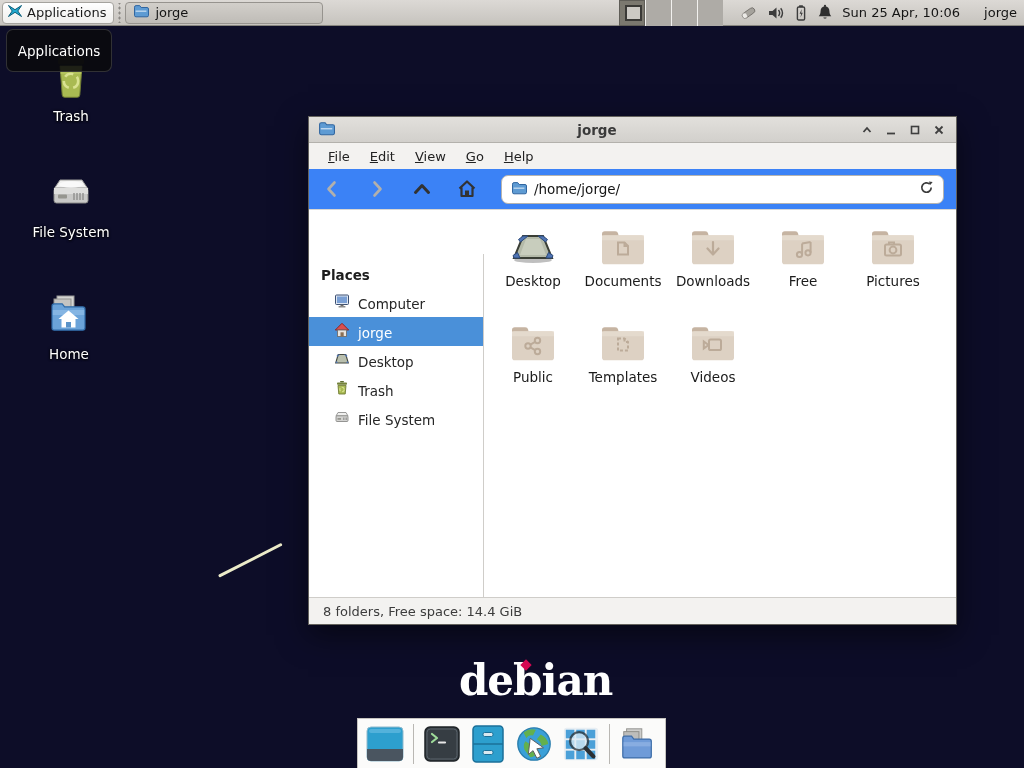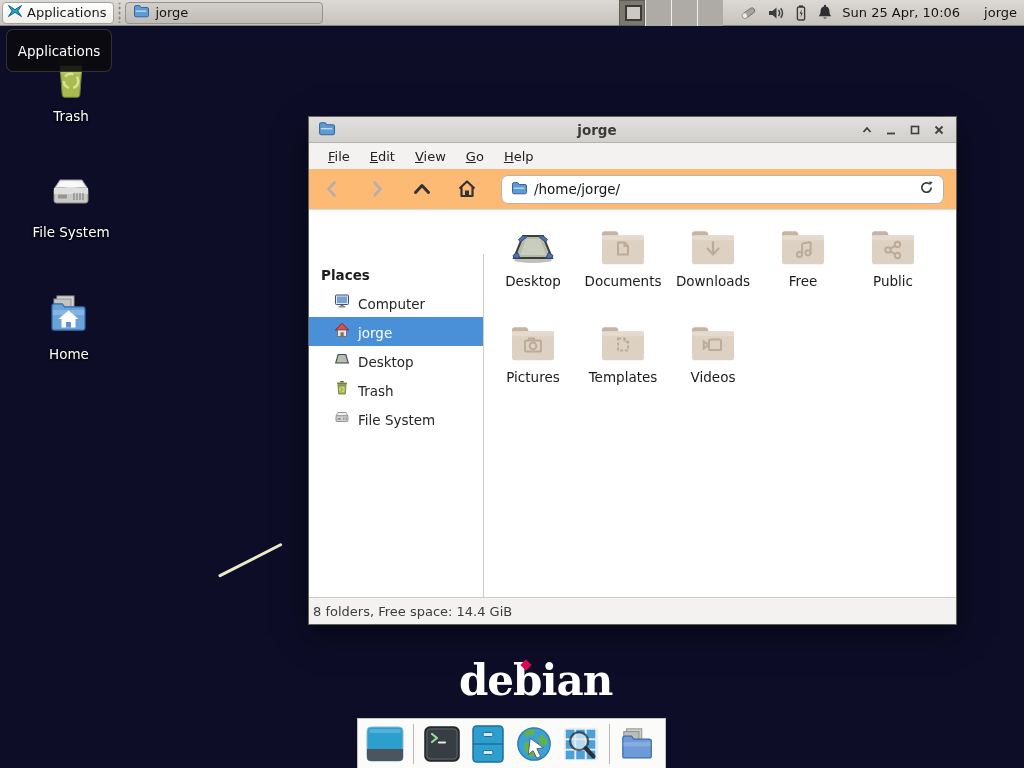--- a/index.html
+++ b/index.html
@@ -85,41 +85,41 @@
     height:26px; flex:0 0 26px; background:linear-gradient(#e2e0dc,#d2d0cc);
     border-bottom:1px solid #b3b1ac;
     display:flex; align-items:center; padding:0 9px; gap:8px;
   }
   .win-title { flex:1; text-align:center; font-weight:bold; font-size:13.5px; color:#3a3a3a; }
   .win-btn { width:16px; height:16px; display:flex; align-items:center; justify-content:center; }
   .menubar { height:26px; flex:0 0 26px; background:#f3f2f0; display:flex; align-items:center; padding:0 9px; }
   .menu-item { display:inline-block; padding:3px 10px; color:#222; }
   .menu-item::first-letter { text-decoration:underline; }
   .toolbar {
-    height:41px; flex:0 0 41px; background:#fdba74; border-bottom:1px solid #d9d7d3;
+    height:41px; flex:0 0 41px; background:#3b82f6; border-bottom:1px solid #d9d7d3;
     display:flex; align-items:center; padding:0 12px; gap:23px;
   }
   .tool-btn { display:flex; align-items:center; justify-content:center; width:22px; height:22px; }
   .pathbar {
     flex:1; height:29px; background:#fff; border:1px solid #b6b4b0; border-radius:7px;
     display:flex; align-items:center; padding:0 9px; gap:7px; font-size:13.5px; color:#141414;
   }
   .path-text { flex:1; }
   .content { flex:1; display:flex; min-height:0; }
   .sidebar { width:175px; flex:0 0 175px; border-right:1px solid #cfcdc9; padding-top:7px; font-size:13.5px; overflow:hidden;margin-top:44px; }
   .side-header { font-weight:bold; color:#1d1d1d; padding:6px 12px 5px 12px; }
   .side-item { display:flex; align-items:flex-end; gap:8px; padding:5px 8px 5px 25px; color:#262626; }
   .side-item.selected { background:#4a90d9; color:#fff; }
   .main { flex:1; padding:6px 0 0 4px; display:flex; flex-wrap:wrap; align-content:flex-start; background:#fff; }
   .fitem { width:90px; height:96px; display:flex; flex-direction:column; align-items:center; }
   .ficon { margin-top:10px; width:48px; height:44px; display:flex; align-items:center; justify-content:center; }
   .flabel { margin-top:3px; font-size:13.5px; color:#1b1b1b; }
   .statusbar {
     height:27px; flex:0 0 27px; background:#f3f2f0; border-top:1px solid #cfcdc9;
-    display:flex; align-items:center; padding:0 4px; color:#3c3c3c;
+    display:flex; align-items:center; padding:0 14px; color:#3c3c3c;
   }
 
   
   .dock {
     position:absolute; left:357px; top:718px; width:309px; height:50px;
     background:#fbfbfa; border:1px solid #c6c4c0; border-bottom:none;
     display:flex; align-items:center; padding:0 8px; gap:9px; z-index:30;
   }
   .dock-sep { width:1px; height:40px; background:#b9b7b3; }
   .dock-btn { width:38px; height:38px; display:flex; align-items:center; justify-content:center; }
@@ -451,44 +451,44 @@
         </span>
         <span class="flabel">Free</span>
       </div>
       <div class="fitem">
         <span class="ficon">
           <svg width="48" height="42" viewBox="0 0 48 42">
               <path d="M3 7 q0-2.8 2.8-2.8 h10.4 q2.4 0 2.9 2.3 l0.6 2.7 H3 z" fill="#c6b4a2"></path>
               <rect x="3" y="8.2" width="42" height="29" rx="2.8" fill="#ddd1c3"></rect>
               <path d="M3 8.2 h42 v5 H3 z" fill="#e6dccf" opacity="0.8"></path>
               <g fill="none" stroke="#bcab99" stroke-width="2">
+                <rect x="16" y="17.5" width="16" height="11" rx="1.6"></rect>
+                <circle cx="24" cy="23" r="3.4"></circle>
+                <path d="M20 17.5 v-2 h5 v2"></path>
+              </g>
+            </svg>
+        </span>
+        <span class="flabel">Pictures</span>
+      </div>
+      <div class="fitem">
+        <span class="ficon">
+          <svg width="48" height="42" viewBox="0 0 48 42">
+              <path d="M3 7 q0-2.8 2.8-2.8 h10.4 q2.4 0 2.9 2.3 l0.6 2.7 H3 z" fill="#c6b4a2"></path>
+              <rect x="3" y="8.2" width="42" height="29" rx="2.8" fill="#ddd1c3"></rect>
+              <path d="M3 8.2 h42 v5 H3 z" fill="#e6dccf" opacity="0.8"></path>
+              <g fill="none" stroke="#bcab99" stroke-width="2">
                 <circle cx="19" cy="23" r="2.7"></circle>
                 <circle cx="28.5" cy="17.5" r="2.7"></circle>
                 <circle cx="28.5" cy="28.5" r="2.7"></circle>
                 <line x1="21.4" y1="21.6" x2="26.1" y2="18.9"></line>
                 <line x1="21.4" y1="24.4" x2="26.1" y2="27.1"></line>
               </g>
             </svg>
         </span>
         <span class="flabel">Public</span>
-      </div>
-      <div class="fitem">
-        <span class="ficon">
-          <svg width="48" height="42" viewBox="0 0 48 42">
-              <path d="M3 7 q0-2.8 2.8-2.8 h10.4 q2.4 0 2.9 2.3 l0.6 2.7 H3 z" fill="#c6b4a2"></path>
-              <rect x="3" y="8.2" width="42" height="29" rx="2.8" fill="#ddd1c3"></rect>
-              <path d="M3 8.2 h42 v5 H3 z" fill="#e6dccf" opacity="0.8"></path>
-              <g fill="none" stroke="#bcab99" stroke-width="2">
-                <rect x="16" y="17.5" width="16" height="11" rx="1.6"></rect>
-                <circle cx="24" cy="23" r="3.4"></circle>
-                <path d="M20 17.5 v-2 h5 v2"></path>
-              </g>
-            </svg>
-        </span>
-        <span class="flabel">Pictures</span>
       </div>
       <div class="fitem">
         <span class="ficon">
           <svg width="48" height="42" viewBox="0 0 48 42">
               <path d="M3 7 q0-2.8 2.8-2.8 h10.4 q2.4 0 2.9 2.3 l0.6 2.7 H3 z" fill="#c6b4a2"></path>
               <rect x="3" y="8.2" width="42" height="29" rx="2.8" fill="#ddd1c3"></rect>
               <path d="M3 8.2 h42 v5 H3 z" fill="#e6dccf" opacity="0.8"></path>
               <g fill="none" stroke="#bcab99" stroke-width="2" stroke-dasharray="3 2">
                 <path d="M19 15.5 h6.5 l3.5 3.5 v8.5 h-10 z"></path>
                 <path d="M25.5 15.5 v3.5 h3.5"></path>

